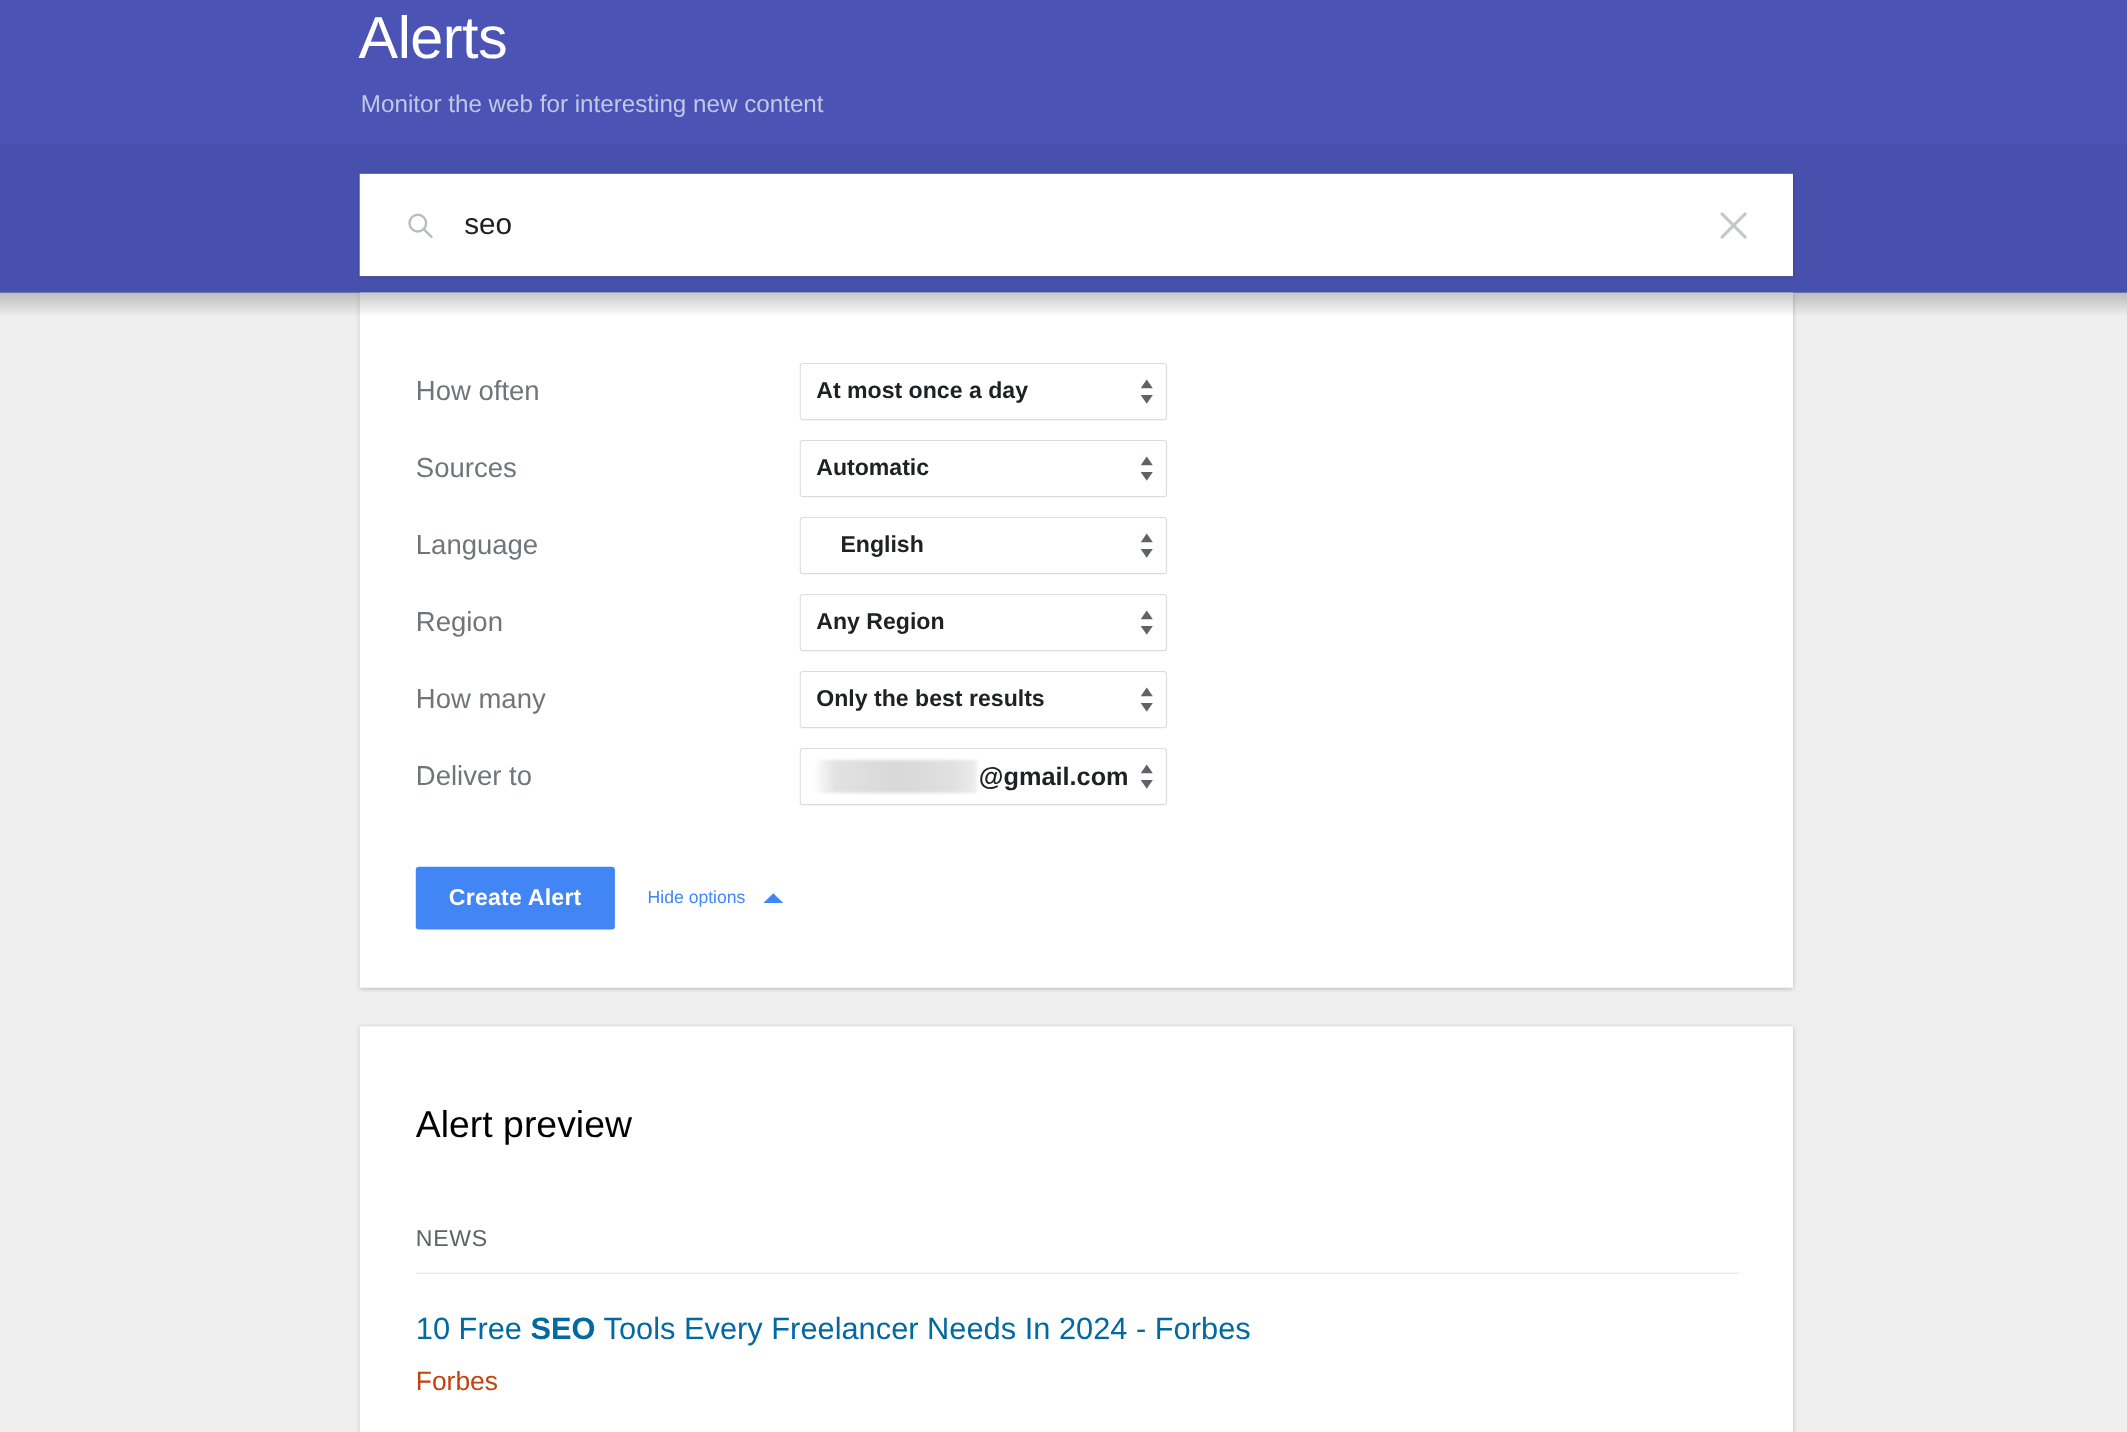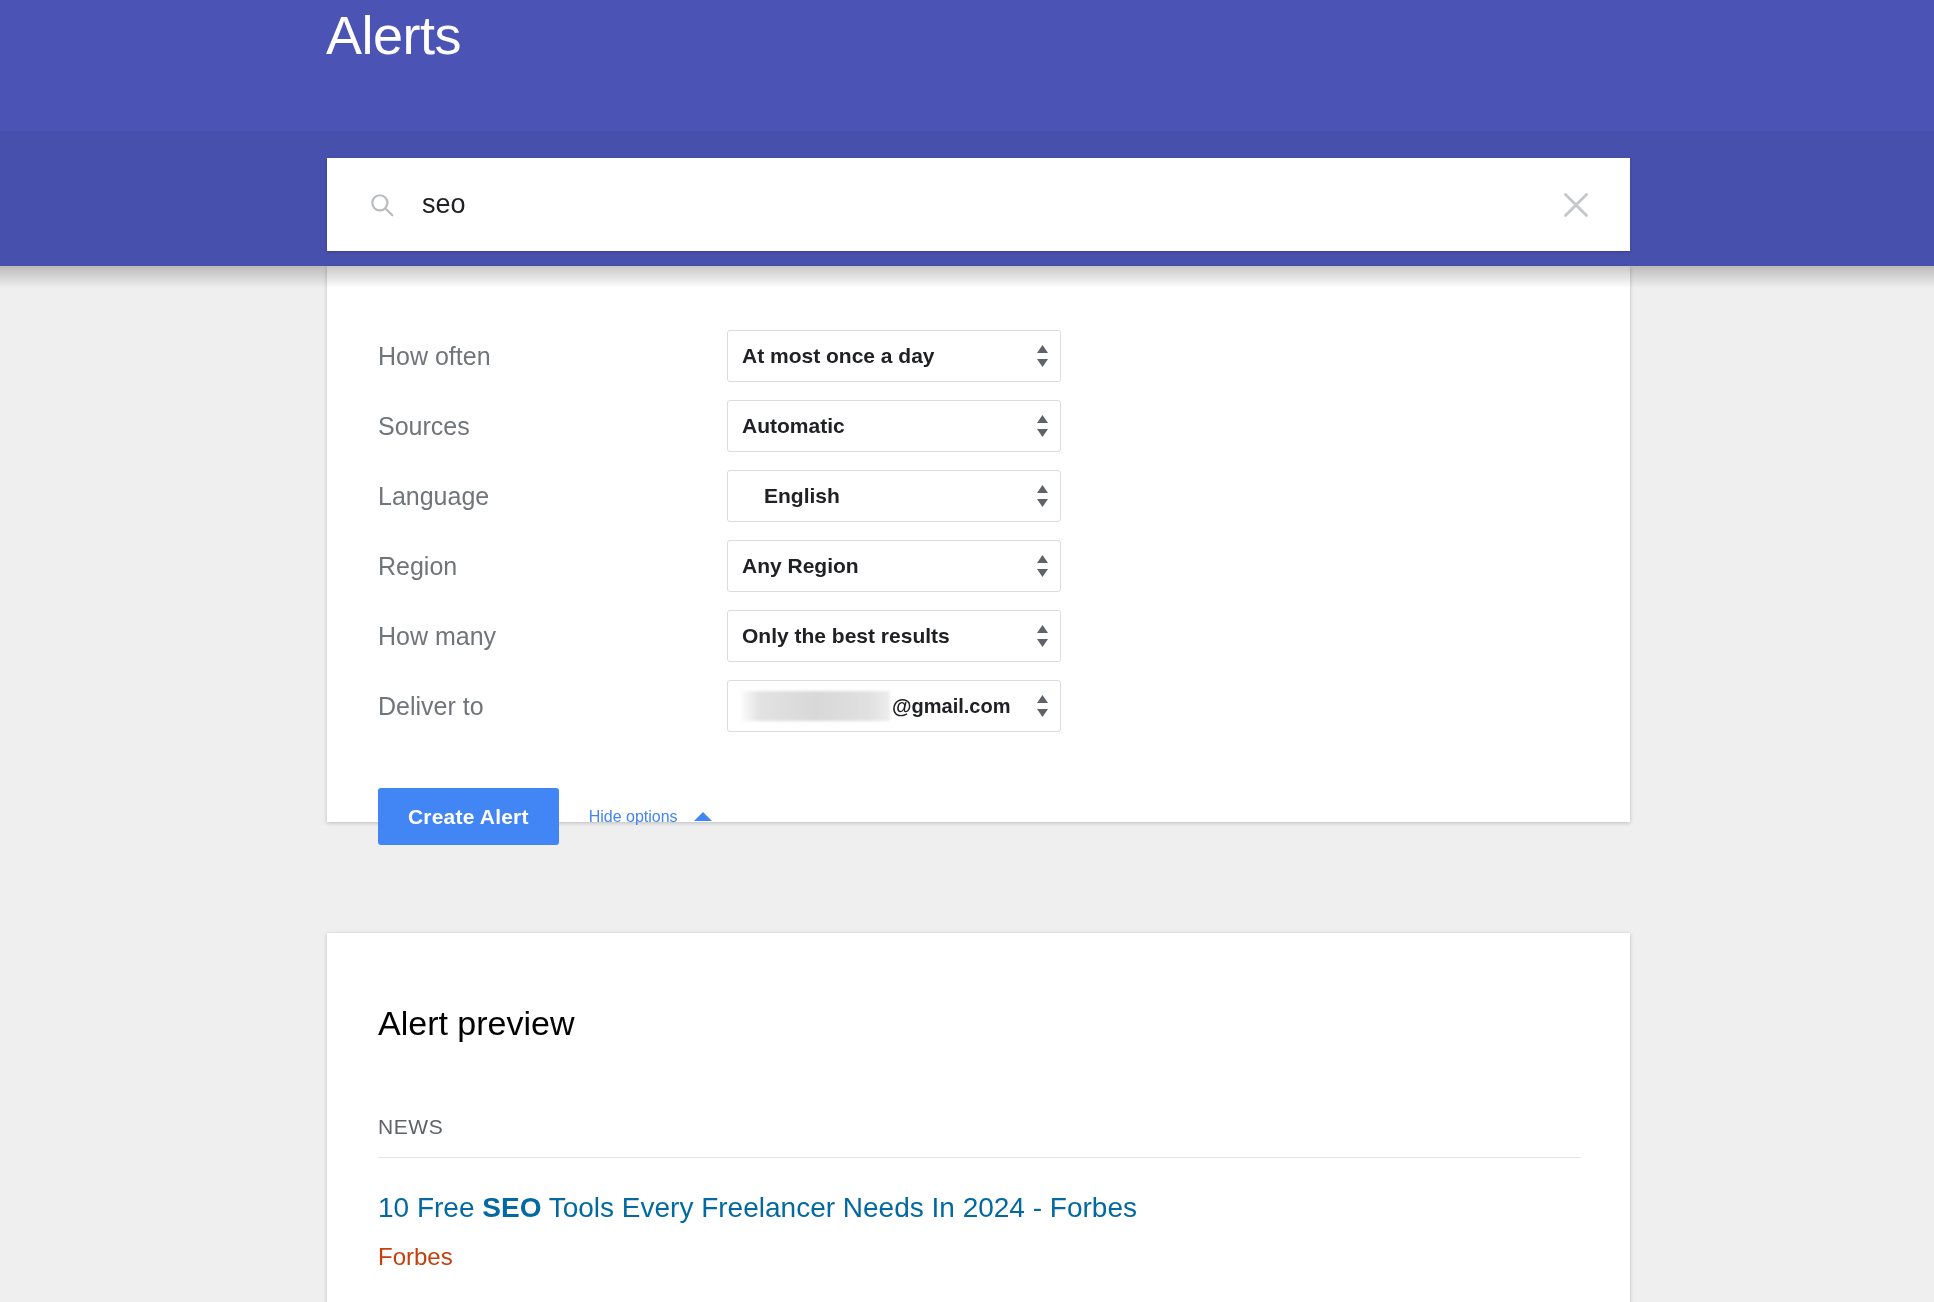--- a/index.html
+++ b/index.html
@@ -118,21 +118,21 @@
   
   .card {
     position: absolute;
     background: #ffffff;
     box-shadow: 0 1px 4px rgba(0,0,0,0.22);
   }
   .card-options {
     left: 327px;
     top: 266px;
     width: 1303px;
-    height: 556px;
+    height: 632px;
   }
   .card-preview {
     left: 327px;
     top: 933px;
     width: 1303px;
     height: 400px;
   }
 
   
   .opt-row {
@@ -185,21 +185,21 @@
     width: 148px;
     height: 30px;
     background: linear-gradient(90deg, #fafafa 0%, #e2e2e2 12%, #d8d8d8 50%, #e0e0e0 85%, #ededed 100%);
     filter: blur(1.6px);
     vertical-align: middle;
     margin-right: 2px;
     border-radius: 1px;
   }
   .email-domain {
     font-weight: bold;
-    font-size: 20px;
+    font-size: 23px;
     color: #202124;
     vertical-align: middle;
   }
 
   
   .btn-row {
     position: absolute;
     left: 51px;
     top: 522px;
     display: flex;
@@ -293,20 +293,21 @@
   }
   .result-snippet b { font-weight: bold; color: #3c4043; }
 </style>
 </head>
 <body>
 
 <div class="header">
   <div class="header-band-top"></div>
   <div class="header-band-bottom"></div>
   <div class="header-title">Alerts</div>
+  <div class="header-subtitle">Monitor the web for interesting new content</div>
 </div>
 
 <div class="search-wrap">
   <svg class="search-icon" viewBox="0 0 24 24">
     <g fill="none" stroke="#80868b" stroke-width="2">
       <circle cx="10" cy="10" r="7"></circle>
       <line x1="15.2" y1="15.2" x2="21.5" y2="21.5" stroke-linecap="round"></line>
     </g>
   </svg>
   <input class="search-input" type="text" placeholder="Create an alert about..." value="seo" style="">

